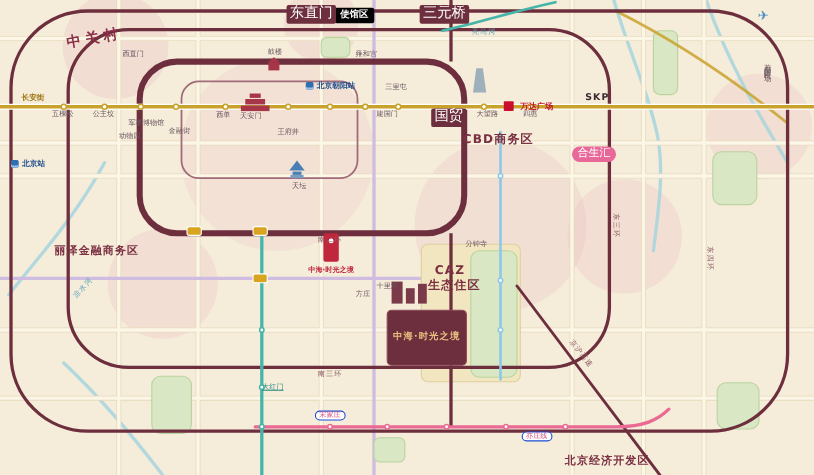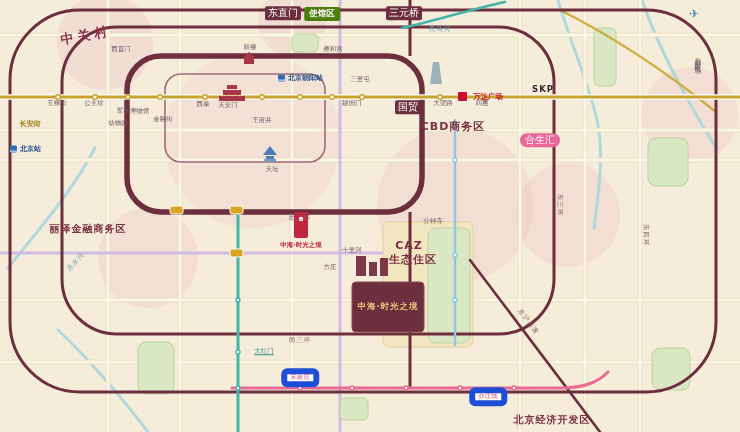--- a/index.html
+++ b/index.html
@@ -6,28 +6,28 @@
   .map-root{
     position:relative;width:740px;height:432px;overflow:hidden;
     background:#f5ecd9;font-family:"DejaVu Sans",sans-serif;
   }
   .map-root svg{position:absolute;left:0;top:0;}
   #labels{position:absolute;left:0;top:0;width:100%;height:100%;z-index:5;pointer-events:none;}
   .lbl{position:absolute;transform:translate(-50%,-50%);white-space:nowrap;line-height:1.15;}
   .district-lg{font-size:13px;font-weight:bold;color:#8c2f4a;letter-spacing:4px;}
   .district{font-size:11px;font-weight:bold;color:#7a2f42;letter-spacing:1px;}
   .district-sm{font-size:10px;font-weight:bold;color:#7a2f42;letter-spacing:1px;}
-  .badge-dark{background:#4d7c0f;color:#fff;font-size:8.5px;font-weight:bold;padding:2px 5px;border-radius:2px;}
-  .badge-dark-sm{background:#6d2e3d;color:#fff;font-size:10px;padding:1px 3px;border-radius:2px;text-align:right;}
+  .badge-dark{background:#000000;color:#fff;font-size:8.5px;font-weight:bold;padding:2px 5px;border-radius:2px;}
+  .badge-dark-sm{background:#6d2e3d;color:#fff;font-size:13px;padding:1px 3px;border-radius:2px;text-align:right;}
   .badge-pink{background:#e8689a;color:#fff;font-size:10px;padding:1px 5px;border-radius:8px;}
   .brand{font-size:7.5px;font-weight:bold;color:#c0182f;}
   .brand-dark{font-size:8.5px;font-weight:bold;color:#3a2a30;letter-spacing:1px;}
   .tiny{font-size:6.5px;color:#6b5560;}
   .metro-teal{font-size:6.5px;color:#2f8f86;}
-  .metro-pink{font-size:6.5px;color:#d14f7d;background:#fff;border:6px solid #1d4ed8;padding:0 3px;border-radius:6px;}
+  .metro-pink{font-size:6.5px;color:#d14f7d;background:#fff;border:1px solid #1d4ed8;padding:0 3px;border-radius:6px;}
   .water{font-size:6.5px;color:#58a3b8;letter-spacing:1px;}
   .gold-label{font-size:7px;font-weight:bold;color:#a07818;}
   .road-tag{font-size:6.5px;color:#8a5a64;letter-spacing:1px;}
   .project{font-size:8.5px;font-weight:bold;color:#e8c27e;letter-spacing:1px;}
   .red-small{font-size:6.5px;font-weight:bold;color:#c0273d;}
   .train{font-size:7px;font-weight:bold;color:#1f4e8c;padding-left:10px;position:relative;}
   .train::before{content:"";position:absolute;left:0;top:50%;transform:translateY(-50%);
     width:7px;height:7px;border-radius:1.5px;background:#2e6fb0;box-shadow:inset 0 -2px 0 #9cc2e8;}
   .vert{writing-mode:vertical-rl;font-size:6.5px;color:#6b5560;letter-spacing:2px;}
   .plane{font-size:12px;color:#4a90c4;}
@@ -199,34 +199,34 @@
       <div class="lbl tiny" style="left: 163px; top: 120px;">金融街</div>
       <div class="lbl tiny" style="left: 360px; top: 80px;">三里屯</div>
       <div class="lbl tiny" style="left: 250px; top: 48px;">鼓楼</div>
       <div class="lbl tiny" style="left: 333px; top: 50px;">雍和宫</div>
       <div class="lbl tiny" style="left: 57px; top: 104px;">五棵松</div>
       <div class="lbl tiny" style="left: 94px; top: 104px;">公主坟</div>
       <div class="lbl tiny" style="left: 133px; top: 112px;">军事博物馆</div>
       <div class="lbl tiny" style="left: 352px; top: 104px;">建国门</div>
       <div class="lbl tiny" style="left: 443px; top: 104px;">大望路</div>
       <div class="lbl tiny" style="left: 482px; top: 104px;">四惠</div>
-      <div class="lbl tiny" style="left: 352px; top: 251px;">十里河</div>
+      <div class="lbl tiny" style="left: 352px; top: 261px;">十里河</div>
       <div class="lbl tiny" style="left: 433px; top: 222px;">分钟寺</div>
       <div class="lbl tiny" style="left: 330px; top: 268px;">方庄</div>
-      <div class="lbl metro-teal" style="left: 264px; top: 352px; text-decoration: underline;">大红门</div>
+      <div class="lbl metro-teal" style="left: 248px; top: 352px; text-decoration: underline;">大红门</div>
       <div class="lbl metro-pink" style="left: 300px; top: 378px;">宋家庄</div>
       <div class="lbl metro-pink" style="left: 488px; top: 397px;">亦庄线</div>
       <div class="lbl train" style="left: 52px; top: 130px;">北京西站</div>
       <div class="lbl train" style="left: 380px; top: 141px;">北京站</div>
       <div class="lbl train" style="left: 305px; top: 409px;">北京南站</div>
       <div class="lbl train" style="left: 58px; top: 358px;">北京丰台站</div>
       <div class="lbl train" style="left: 648px; top: 46px;">北京朝阳站</div>
       <div class="lbl vert" style="left: 697px; top: 58px;">首都国际机场</div>
       <div class="lbl plane" style="left: 694px; top: 15px;">✈</div>
-      <div class="lbl gold-label" style="left: 30px; top: 89px; margin-top: 35px;">长安街</div>
+      <div class="lbl gold-label" style="left: 30px; top: 89px;">长安街</div>
       <div class="lbl water" style="left: 440px; top: 30px;">亮马河</div>
       <div class="lbl water" style="left: 76px; top: 262px; transform: translate(-50%, -50%) rotate(-48deg);">凉水河</div>
       <div class="lbl road-tag" style="left: 528px; top: 322px; transform: translate(-50%, -50%) rotate(52deg);">京沪高速</div>
       <div class="lbl road-tag" style="left: 559px; top: 205px; transform: translate(-50%, -50%) rotate(90deg);">东三环</div>
       <div class="lbl road-tag" style="left: 645px; top: 235px; transform: translate(-50%, -50%) rotate(90deg);">东四环</div>
       <div class="lbl road-tag" style="left: 300px; top: 219px;">南二环</div>
       <div class="lbl road-tag" style="left: 300px; top: 341px;">南三环</div>
     </div>
 
 </div>

